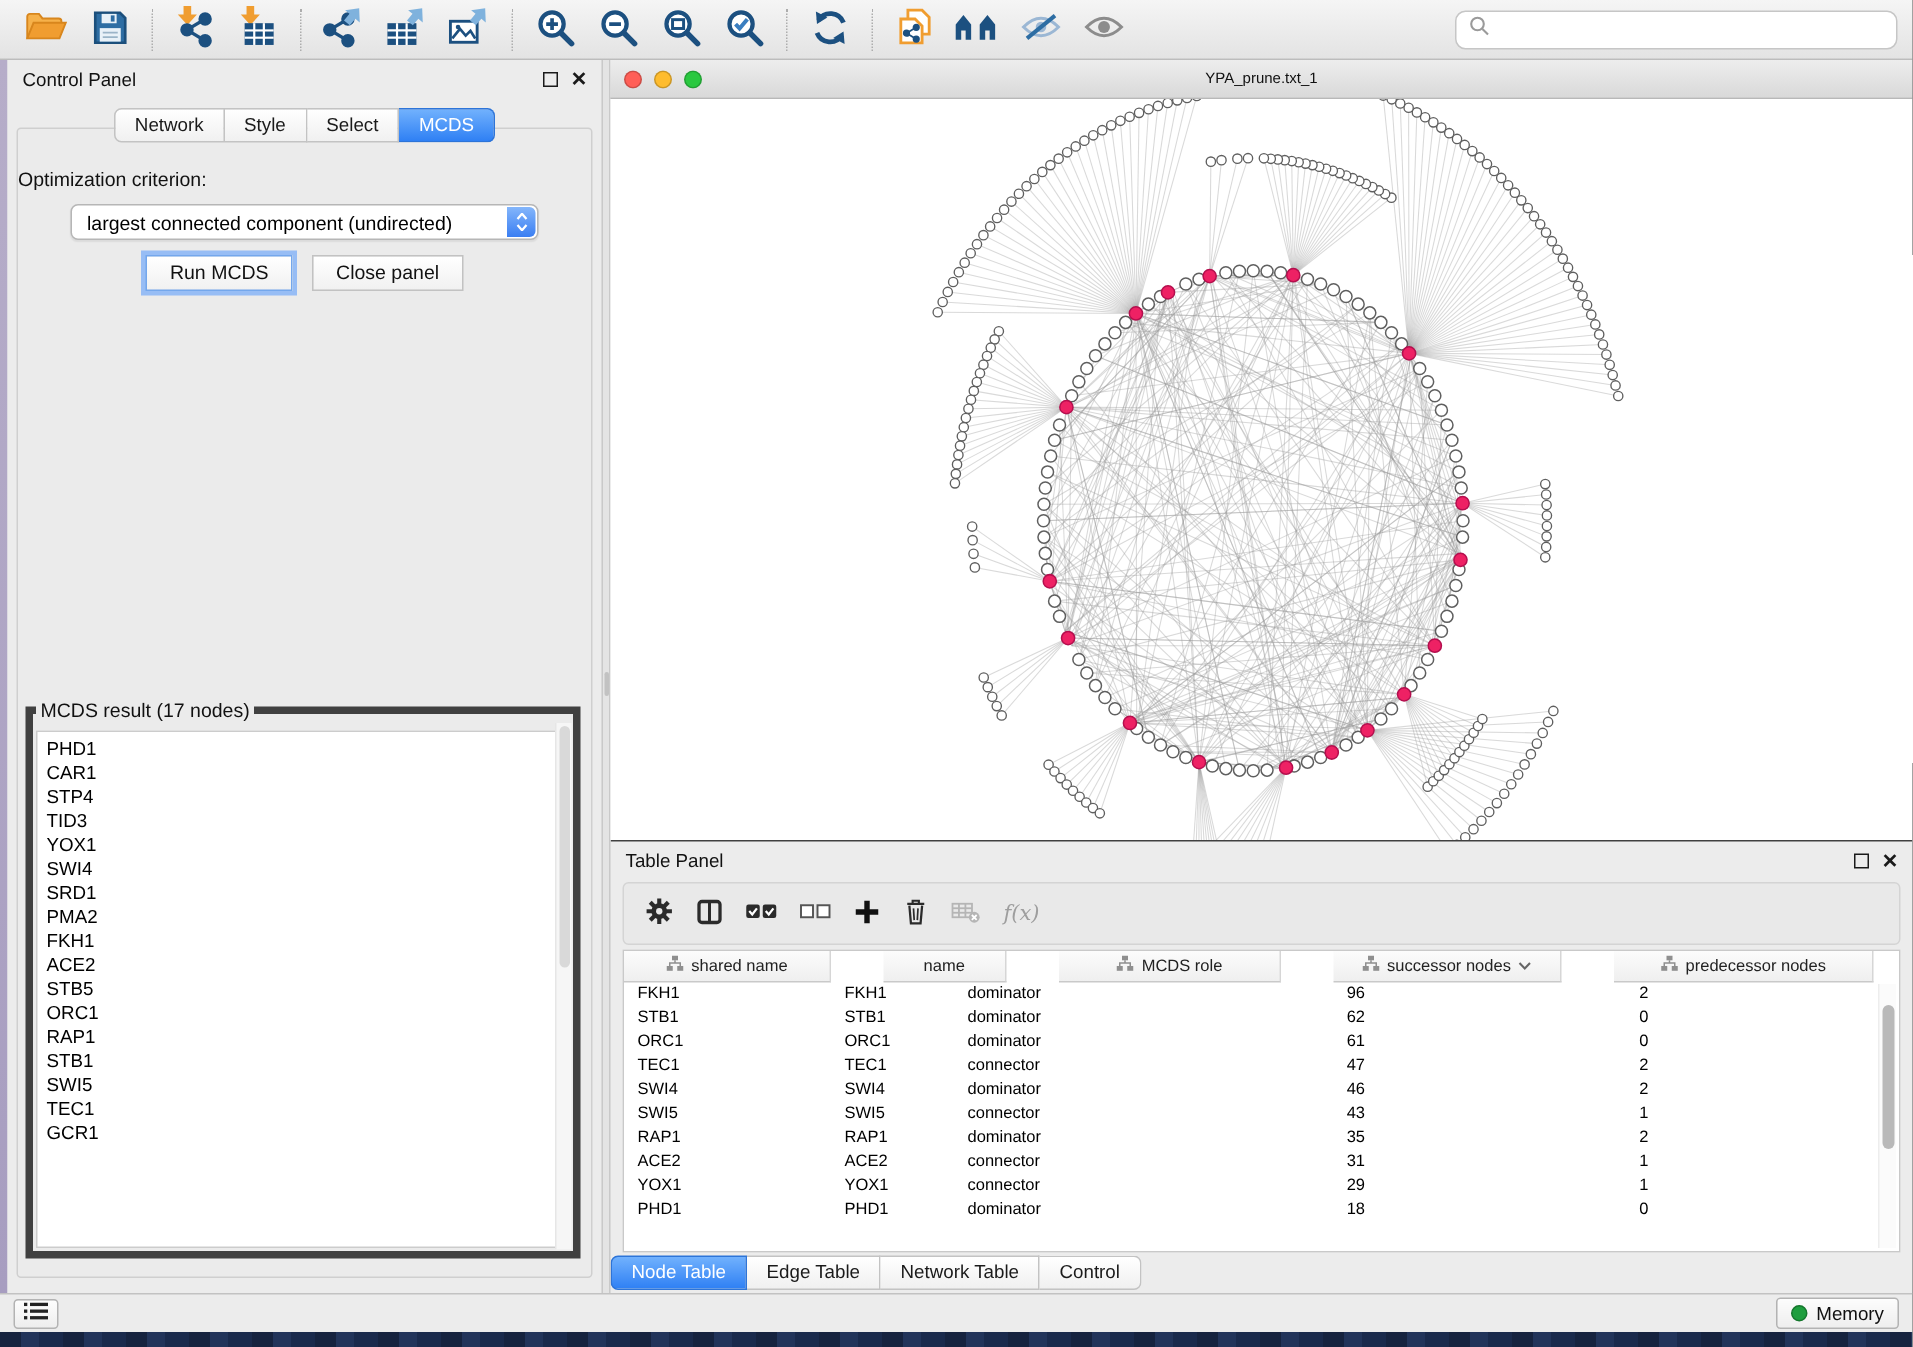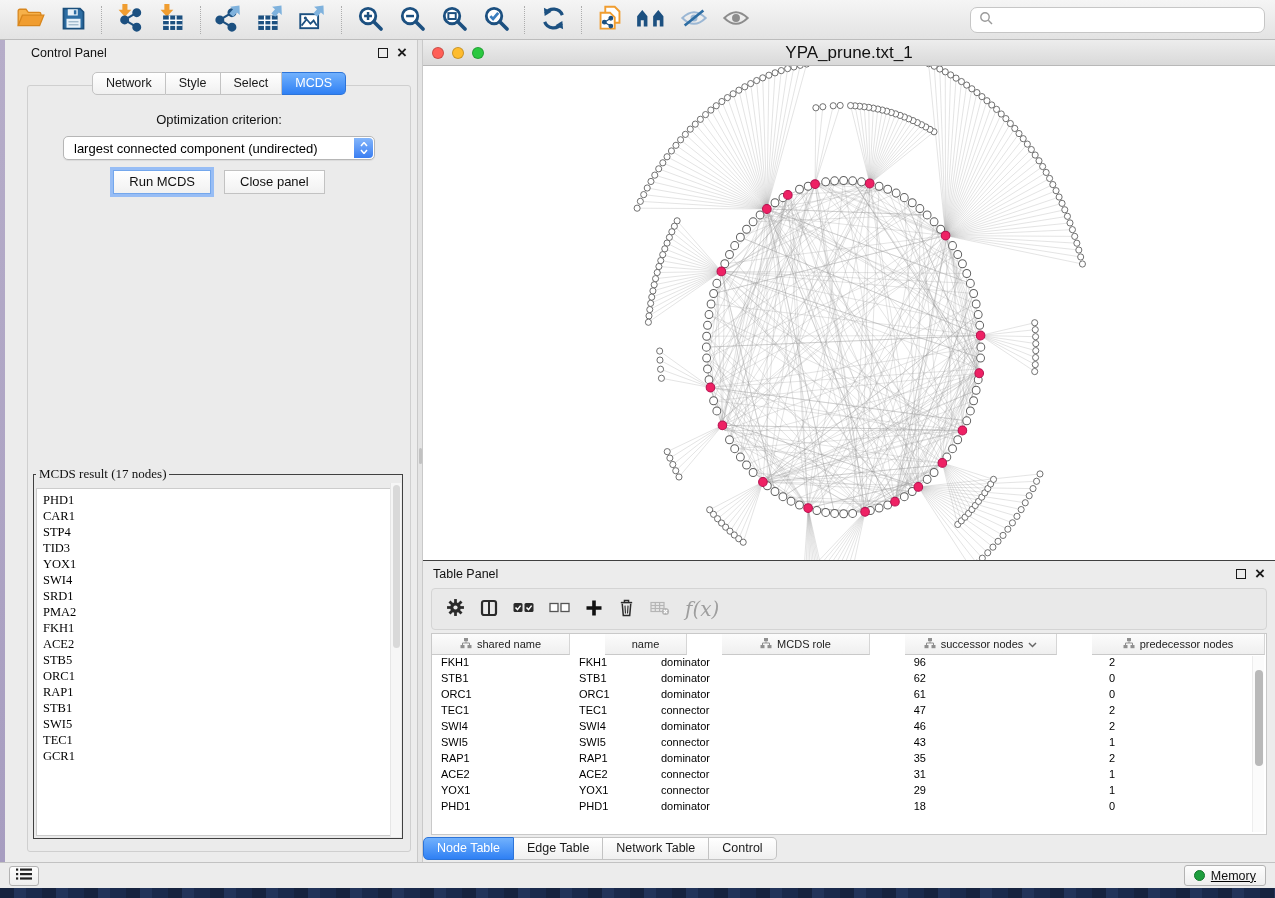--- a/index.html
+++ b/index.html
@@ -15,49 +15,49 @@
   .tb-sep { width:0; height:28px; border-left:1px dotted #adadad; margin:0 7px; }
   .tb-search { margin-left:auto; width:295px; height:26px; background:#fff; border:1px solid #c6c6c6;
                border-radius:7px; display:flex; align-items:center; gap:6px; padding:0 8px; }
   .tb-search input { border:none; outline:none; flex:1; font-size:13px; background:transparent; }
 
   
   .main { position:absolute; top:40px; left:0; right:0; bottom:36px; display:flex; }
   .wall-left { width:5px; background:linear-gradient(#b6adc9,#a79dc0); flex:none; }
 
   
-  .control-panel { width:396px; flex:none; background:#ececec; position:relative;margin-left:16px; }
+  .control-panel { width:396px; flex:none; background:#ececec; position:relative; }
   .panel-header { height:26px; display:flex; align-items:center; padding:0 10px; font-size:12.5px; color:#111; }
   .win-icons { margin-left:auto; display:flex; align-items:center; gap:9px; }
   .float-ic { width:10px; height:10px; border:1.6px solid #1a1a1a; background:transparent; }
   .close-ic { font-size:17px; font-weight:900; line-height:10px; color:#1a1a1a; }
 
   .cp-tabs { display:flex; justify-content:center; position:relative; z-index:2; margin-top:6px; }
   .tab { font-size:12.5px; padding:3px 13px 4px; background:linear-gradient(#ffffff,#f0f0f0);
          border:1px solid #c3c3c3; border-left:none; color:#1a1a1a; cursor:default; }
   .tab:first-child { border-left:1px solid #c3c3c3; border-radius:5px 0 0 5px; }
   .tab:last-child { border-radius:0 5px 5px 0; }
   .tab.sel { background:linear-gradient(#71b1fd,#2f80f4); border-color:#2d74d8; color:#fff; }
 
   .cp-body { position:absolute; left:6px; right:6px; top:45px; bottom:10px; background:#ebebeb;
              border:1px solid #cfcfcf; border-radius:3px; z-index:1; }
-  .crit-label { text-align:center; font-size:13px; margin-top:26px; color:#111; }
+  .crit-label { text-align:left; font-size:13px; margin-top:26px; color:#111; }
   .combo { width:312px; height:24px; margin:9px auto 0; background:#fff; border:1px solid #b6b6b6;
            border-radius:5px; position:relative; display:flex; align-items:center; font-size:13px;
            padding-left:10px; box-shadow:0 1px 1px rgba(0,0,0,.07); }
   .combo-caps { position:absolute; right:1px; top:1px; bottom:1px; width:19px; border-radius:0 4px 4px 0;
                 background:linear-gradient(#84b6fb,#3a7ef2); display:flex; flex-direction:column;
                 align-items:center; justify-content:center; gap:2px; }
   .btn-row { display:flex; justify-content:center; gap:13px; margin-top:10px; }
   .push-btn { font-size:13px; padding:3px 15px 4px; background:linear-gradient(#ffffff,#f1f1f1);
               border:1px solid #c2c2c2; border-radius:0; color:#111; cursor:default; }
   .push-btn.focused { box-shadow:0 0 0 3px rgba(106,165,250,.65); border-color:#74a7ec; }
 
   .result-fieldset { position:absolute; left:5px; right:7px; top:380px; bottom:12px;
-                     border:1px solid #404040;font-family:Liberation Serif, serif; }
+                     border:5px solid #404040; }
   .result-fieldset legend { font-size:13px; color:#111; margin-left:2px; padding:0 3px; }
   .result-list { position:absolute; left:2px; right:2px; top:6px; bottom:2px; background:#fff;
                  border:1px solid #ccc; font-size:12.5px; line-height:16px; padding:3px 0 0 6px;
                  overflow:hidden; }
   .result-scroll { position:absolute; top:1px; bottom:1px; right:1px; width:11px; background:#f6f6f6;
                    border-left:1px solid #e6e6e6; }
   .result-scroll .thumb { position:absolute; top:2px; left:1.5px; width:7px; height:46%;
                           background:#d9d9d9; border-radius:4px; }
 
   
@@ -66,50 +66,50 @@
 
   
   .right-col { flex:1; display:flex; flex-direction:column; min-width:0; }
 
   .net-panel { height:520px; flex:none; display:flex; flex-direction:column; }
   .net-titlebar { height:26px; background:linear-gradient(#ededed,#d9d9d9); border-bottom:1px solid #b8b8b8;
                   display:flex; align-items:center; padding:0 9px; position:relative; }
   .lights { display:flex; gap:8px; z-index:2; }
   .light { width:12px; height:12px; border-radius:50%; border:0.5px solid rgba(0,0,0,.2); }
   .light.red { background:#ff5f57; } .light.yellow { background:#febc2e; } .light.green { background:#2ac840; }
-  .net-title { position:absolute; left:0; right:0; text-align:center; font-size:17px; color:#111; }
+  .net-title { position:absolute; left:0; right:0; text-align:center; font-size:10px; color:#111; }
   .net-canvas { flex:1; background:#fff; position:relative; }
   .net-canvas svg { position:absolute; inset:0; width:100%; height:100%; }
 
   
   .table-panel { flex:1; background:#ececec; border-top:1px solid #404040; display:flex; flex-direction:column; min-height:0; }
   .tp-toolbar { margin:1px 8px 3px; height:42px; background:#e9e9e9; border:1px solid #d4d4d4; border-radius:4px;
                 display:flex; align-items:center; gap:15px; padding:0 14px; flex:none; }
   .tp-icon-btn { background:none; border:none; display:flex; align-items:center; justify-content:center; cursor:default; }
-  .fx { font-family:"DejaVu Serif", serif; font-style:italic; font-size:20px; color:#9e9e9e; }
+  .fx { font-family:"DejaVu Serif", serif; font-style:italic; font-size:14px; color:#9e9e9e; }
 
   .tp-table { margin:0 8px; background:#fff; border:1px solid #c9c9c9; flex:1; position:relative; overflow:hidden; }
   .thead { display:grid; grid-template-columns:138px 82px 148px 152px 173px 1fr; height:21px;gap:35px; }
   .th { font-size:11px; color:#222; display:flex; align-items:center; justify-content:center; gap:5px;
         background:linear-gradient(#fcfcfc,#efefef); border-right:1px solid #d6d6d6; border-bottom:1px solid #c9c9c9;
         position:relative; overflow:hidden; white-space:nowrap; }
   .th.empty { background:transparent; border-right:none; border-bottom:none; }
   .trow { display:grid; grid-template-columns:138px 82px 148px 152px 173px 1fr; height:16px; }
   .td { font-size:11px; color:#000; padding:1px 0 0 9px; white-space:nowrap; overflow:hidden; }
   .td.num1 { text-align:right; padding:1px 26px 0 0; }
   .td.num2 { text-align:right; padding:1px 10px 0 0; }
   .tbl-vscroll { position:absolute; top:22px; bottom:2px; right:2px; width:12px; background:#fbfbfb;
                  border-left:1px solid #ededed; }
   .tbl-vscroll .thumb { position:absolute; top:14px; left:2px; width:8px; height:96px; background:#b9b9b9; border-radius:5px; }
 
   .tp-tabs { height:27px; display:flex; align-items:center; justify-content:flex-start; flex:none; }
 
   
   .status-bar { position:absolute; left:0; right:0; bottom:10px; height:26px; background:#ececec;
-                border-top:1px solid #c2c2c2; display:flex; align-items:center; padding:0 9px;text-decoration:underline; }
+                border-top:1px solid #c2c2c2; display:flex; align-items:center; padding:0 9px; }
   .menu-btn { width:30px; height:20px; border:1px solid #b3b3b3; border-radius:3px;
               background:linear-gradient(#fdfdfd,#eee); display:flex; align-items:center; justify-content:center; }
   .memory-btn { margin-left:auto; height:21px; border:1px solid #b3b3b3; border-radius:3px;
                 background:linear-gradient(#fdfdfd,#eee); display:flex; align-items:center; gap:6px;
                 padding:0 9px; font-size:12.5px; color:#111; }
   .mem-dot { width:11px; height:11px; border-radius:50%; background:#1e9e3e; border:0.5px solid #14772d; }
   .wall-bottom { position:absolute; left:0; right:0; bottom:0; height:10px;
                  background:repeating-linear-gradient(90deg,#16233f 0 14px,#22345a 14px 26px,#1a2a4c 26px 42px); }
 </style>
 </head>

